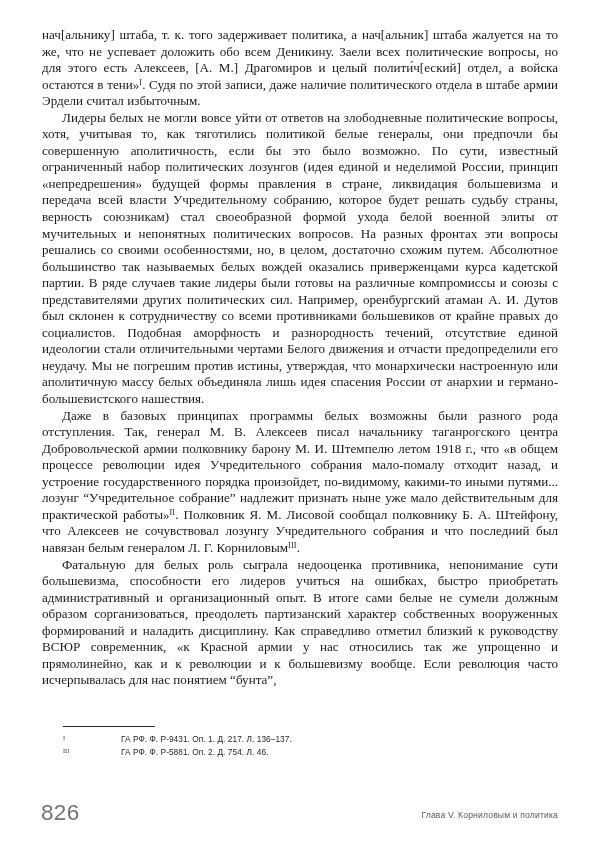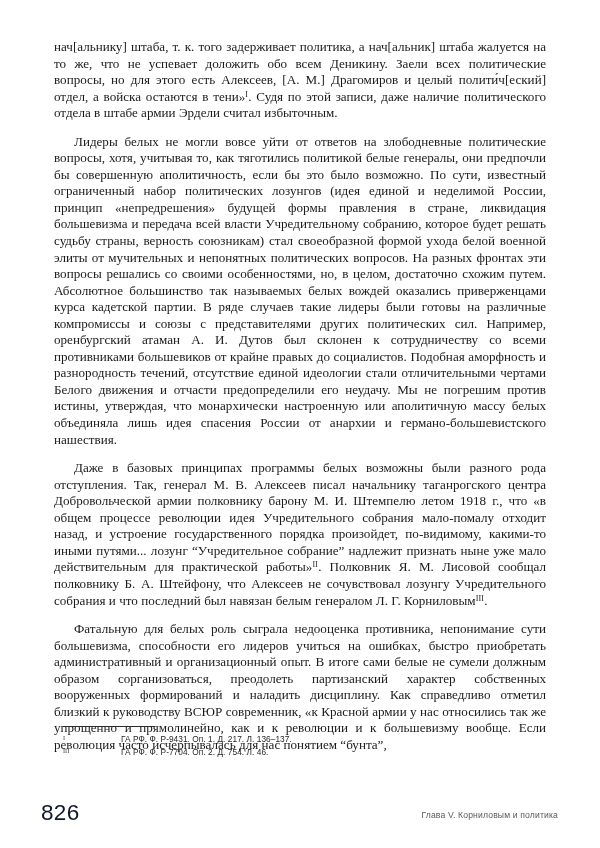--- a/index.html
+++ b/index.html
@@ -27,21 +27,21 @@
 
   
   #textblock {
     position: absolute;
     left: 42px;
     top: 27px;
     width: 516px;
   }
 
   p.para {
-    margin: 12px;
+    margin: 0;
     padding: 0;
     font-size: 13.1px;
     line-height: 16.55px;
     text-align: justify;
     text-justify: inter-word;
     text-indent: 20px;
     hyphens: manual;
     word-spacing: 0.1px;
   }
   p.para.first {
@@ -101,21 +101,21 @@
     width: 600px;
     height: 34px;
   }
   #folio {
     position: absolute;
     left: 41px;
     top: 0px;
     font-family: "Liberation Sans", "DejaVu Sans", sans-serif;
     font-size: 22.5px;
     line-height: 26px;
-    color: #0f172a;
+    color: #737373;
     letter-spacing: 0.3px;
   }
   #runhead {
     position: absolute;
     right: 42px;
     top: 9px;
     font-family: "Liberation Sans", "DejaVu Sans", sans-serif;
     font-size: 8.6px;
     line-height: 12px;
     color: #5a5a5a;
@@ -144,21 +144,21 @@
     <div id="fn-rule"></div>
 
     <div class="fn-row">
       <span class="fn-mark">I</span>
       <span class="fn-text">ГА РФ. Ф. Р-9431. Оп. 1. Д. 217. Л. 136–137.</span>
     </div>
 
 
     <div class="fn-row">
       <span class="fn-mark">III</span>
-      <span class="fn-text">ГА РФ. Ф. Р-7704. Оп. 2. Д. 754. Л. 46.</span>
+      <span class="fn-text">ГА РФ. Ф. Р-5881. Оп. 2. Д. 754. Л. 46.</span>
     </div>
   </div>
 
   <div id="pagefoot">
     <div id="folio">826</div>
     <div id="runhead">Глава V. Корниловым и политика</div>
   </div>
 
 </div>
 

